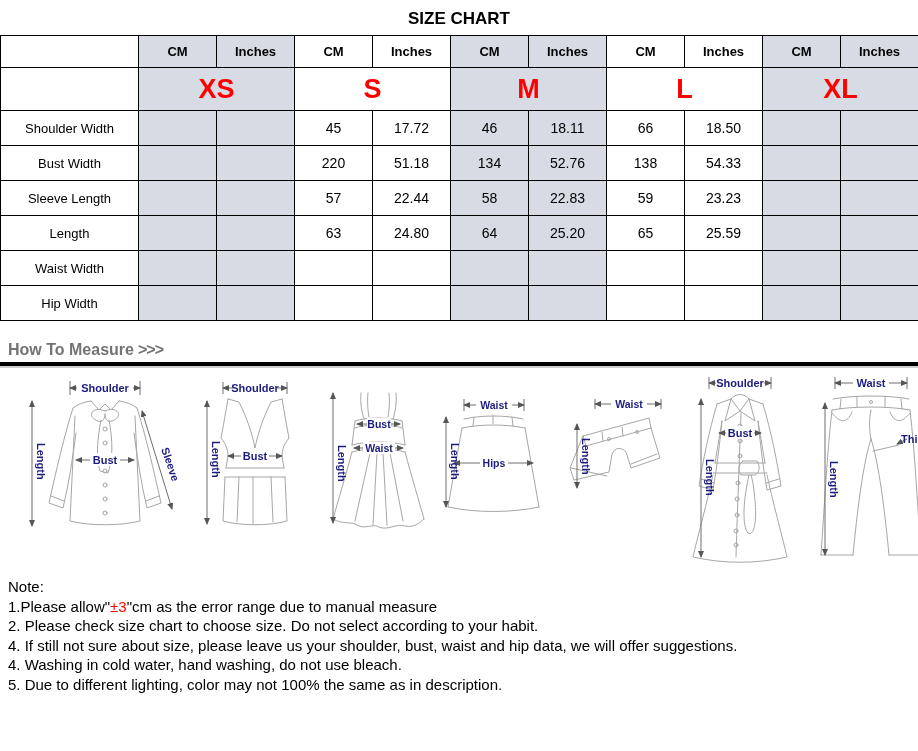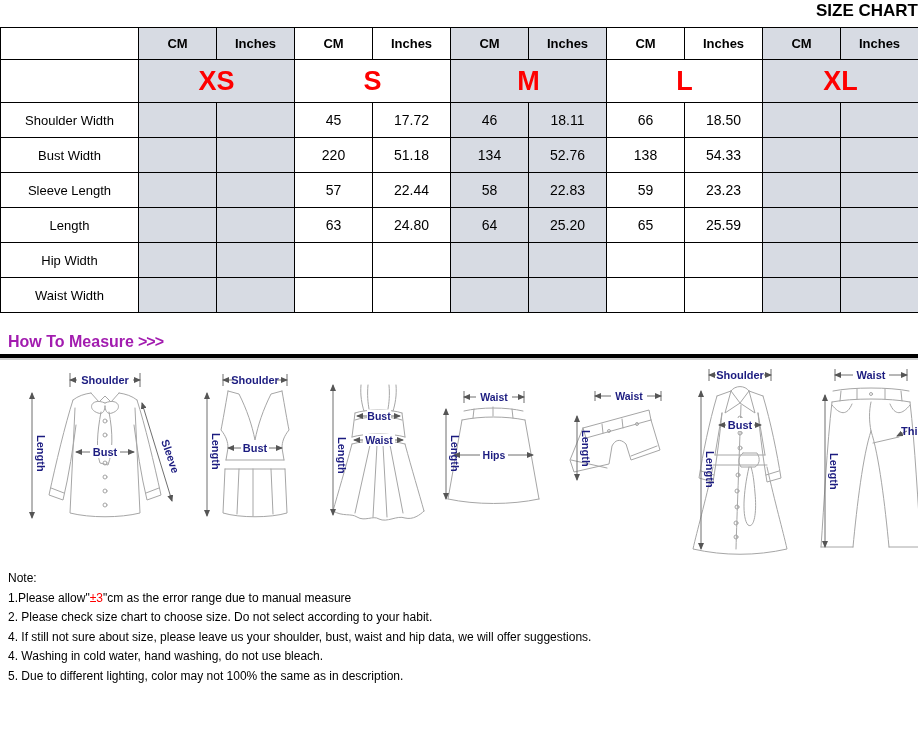--- a/index.html
+++ b/index.html
@@ -1,36 +1,36 @@
 <!DOCTYPE html>
 <html><head>
 <meta charset="utf-8">
 <style>
   html,body{margin:0;padding:0;background:#fff;}
   body{width:918px;font-family:"Liberation Sans",sans-serif;color:#000;}
-  .title{text-align:right;font-weight:bold;font-size:17px;padding:1px 0 6px;}
+  .title{text-align:center;font-weight:bold;font-size:17px;padding:9px 0 6px;}
   table.size-table{border-collapse:collapse;table-layout:fixed;width:918px;}
   table.size-table td,table.size-table th{border:1.5px solid #000;text-align:center;vertical-align:middle;padding:0;overflow:hidden;}
   th.size{font-size:27px;font-weight:bold;color:#fe0000;height:42px;}
   th.unit{font-size:13px;font-weight:bold;height:31px;}
   tbody td{height:34px;font-size:14px;font-weight:normal;}
   td.rowlabel{font-size:13px;border-radius:11px;}
   .shade{background:#d7dbe3;}
-  .measure-head{margin:20px 0 3px 8px;font-size:16px;font-weight:bold;color:#a21caf;}
+  .measure-head{margin:20px 0 3px 8px;font-size:16px;font-weight:bold;color:#737373;}
   .measure-head .chev{letter-spacing:-1px;margin-left:4px;}
   .rule{height:4px;background:#000;border-bottom:2px solid #cfcfcf;}
   .figures{position:relative;height:205px;margin-top:0;margin-left:12px;}
   .fig{position:absolute;}
   svg{overflow:visible;}
   svg text.lbl{font-family:"Liberation Sans",sans-serif;font-size:11px;font-weight:bold;fill:#1c1c80;}
   svg text.sm{font-size:10.5px;}
   .art{stroke:#a6a6a6;stroke-width:1;fill:none;stroke-linejoin:round;stroke-linecap:round;}
   .dim{stroke:#6f6f6f;stroke-width:1;fill:none;}
   .bg{fill:#fff;stroke:none;}
-  .notes{margin:4px 0 0 8px;font-size:12px;line-height:19.5px;}
+  .notes{margin:4px 0 0 8px;font-size:15px;line-height:19.5px;}
   .red{color:#ff0000;}
 </style>
 </head>
 <body>
 
 <div class="title">SIZE CHART</div>
 
 <table class="size-table">
   <colgroup>
     <col style="width:138px">
@@ -115,34 +115,34 @@
         <td>63</td>
         <td>24.80</td>
         <td class="shade">64</td>
         <td class="shade">25.20</td>
         <td>65</td>
         <td>25.59</td>
         <td class="shade"></td>
         <td class="shade"></td>
       </tr>
       <tr>
+        <td class="rowlabel">Waist Width</td>
+        <td class="shade"></td>
+        <td class="shade"></td>
+        <td></td>
+        <td></td>
+        <td class="shade"></td>
+        <td class="shade"></td>
+        <td></td>
+        <td></td>
+        <td class="shade"></td>
+        <td class="shade"></td>
+      </tr>
+      <tr>
         <td class="rowlabel">Hip Width</td>
-        <td class="shade"></td>
-        <td class="shade"></td>
-        <td></td>
-        <td></td>
-        <td class="shade"></td>
-        <td class="shade"></td>
-        <td></td>
-        <td></td>
-        <td class="shade"></td>
-        <td class="shade"></td>
-      </tr>
-      <tr>
-        <td class="rowlabel">Waist Width</td>
         <td class="shade"></td>
         <td class="shade"></td>
         <td></td>
         <td></td>
         <td class="shade"></td>
         <td class="shade"></td>
         <td></td>
         <td></td>
         <td class="shade"></td>
         <td class="shade"></td>

